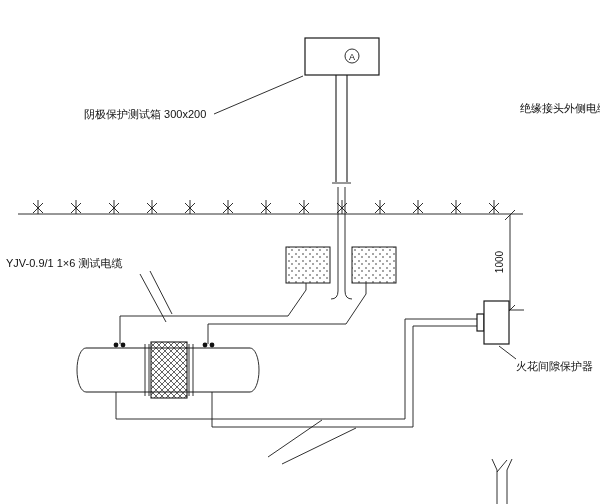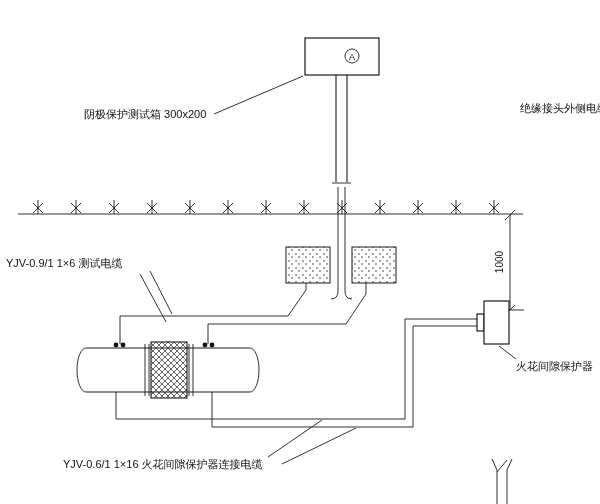--- a/index.html
+++ b/index.html
@@ -134,16 +134,15 @@
   </svg>
 
   <div class="lbl" style="left:84px;top:108px;">阴极保护测试箱 300x200</div>
 
   <div class="lbl" style="left:520px;top:102px;">绝缘接头外侧电缆</div>
 
   <div class="lbl" style="left:6px;top:257px;">YJV-0.9/1  1×6   测试电缆</div>
 
   <div class="lbl" style="left:504px;top:360px;margin-left:12px;">火花间隙保护器</div>
 
-  <div class="lbl" style="left:63px;top:458px;">YJV-0.6/1  1×16   火花间隙保护器连接电缆</div>
 
 
 </div>
 
 </body></html>

